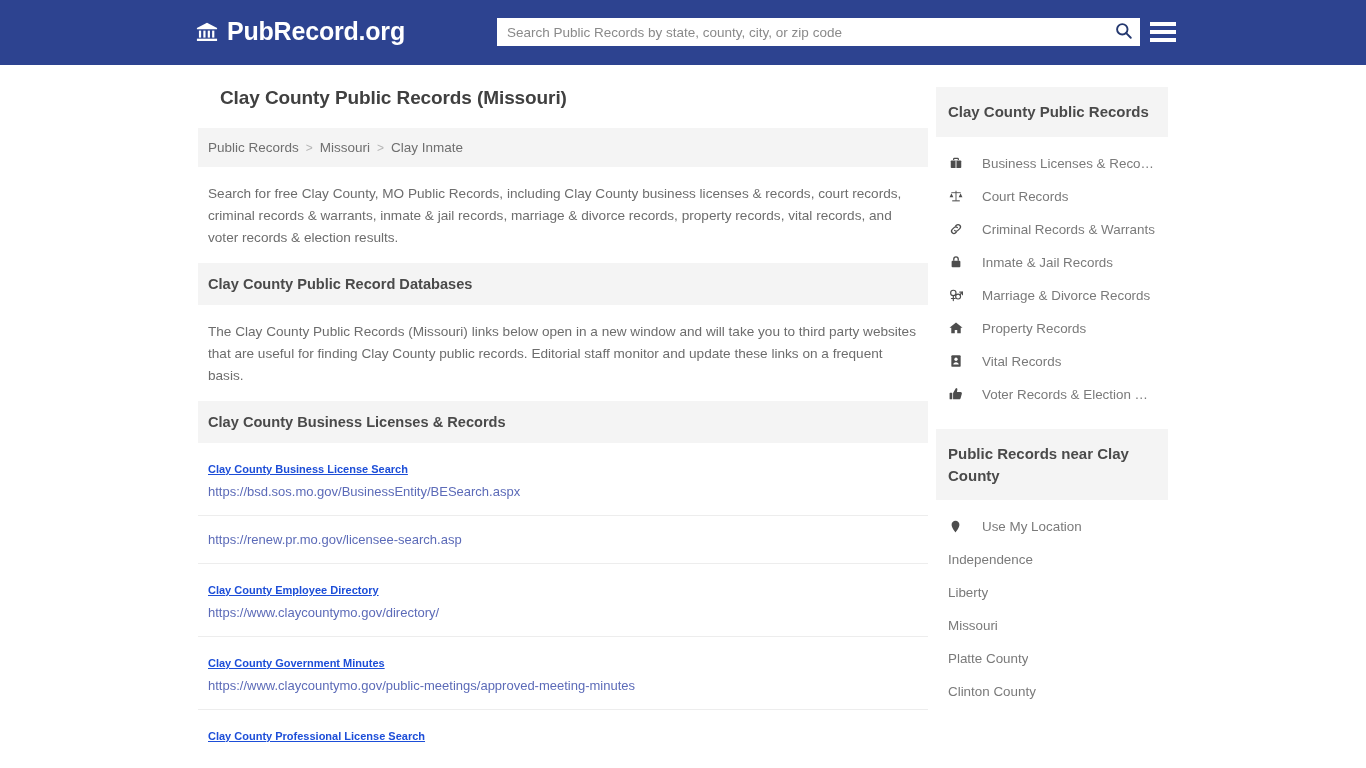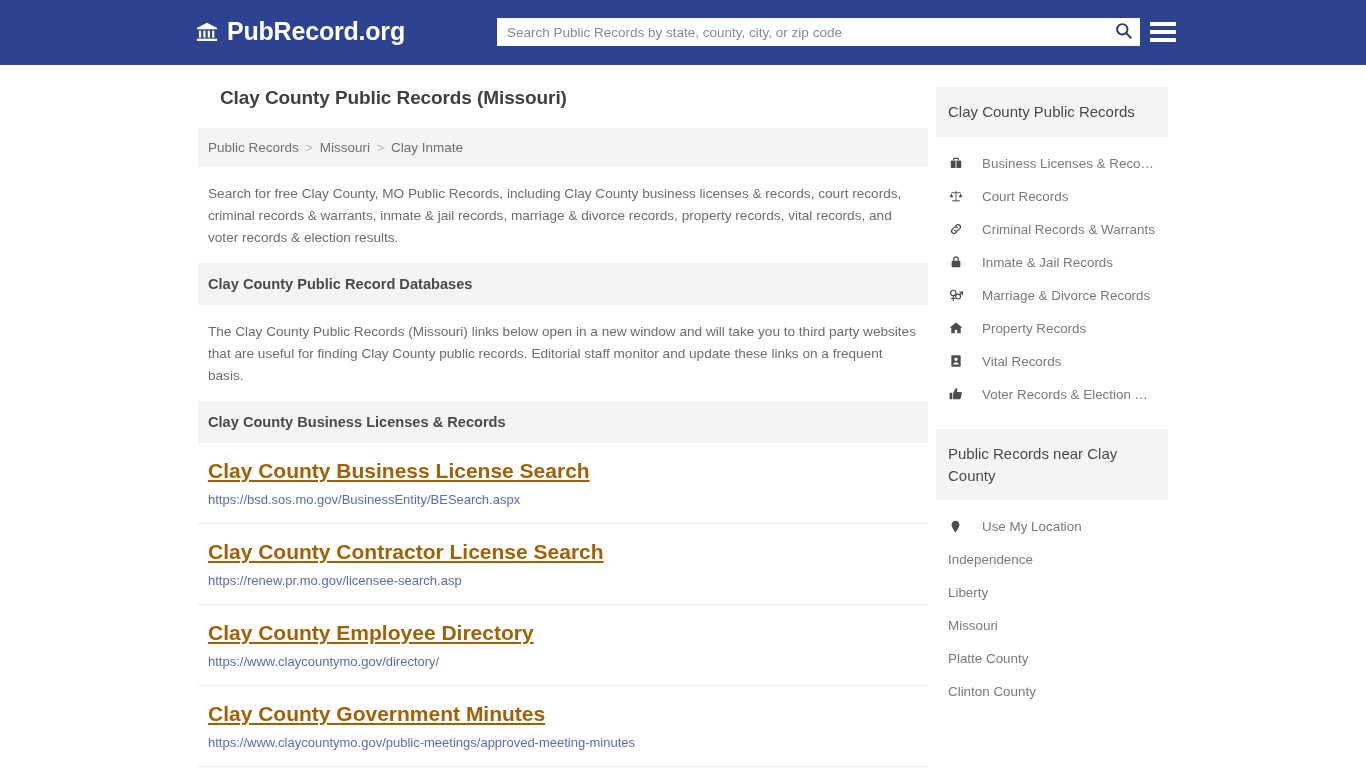--- a/index.html
+++ b/index.html
@@ -150,41 +150,41 @@
     color: #6d6d6d;
   }
   .link-list { margin-top: 0; }
   .link-item {
     padding: 16px 10px 16px 10px;
     border-bottom: 1px solid #ededed;
   }
   .link-item:last-of-type { border-bottom: none; }
   .link-title {
     display: inline-block;
-    font-size: 21px;
+    font-size: 11px;
     font-weight: bold;
-    color: #a16207;
+    color: #1d4ed8;
     text-decoration: underline;
     margin-bottom: 9px;
   }
   .link-url {
     display: block;
     font-size: 13px;
     color: #5c6bb8;
     text-decoration: none;
     word-break: break-all;
   }
 
   
   .side-box { margin-bottom: 14px; }
   .side-head {
     background: #f4f4f4;
     padding: 14px 12px;
     font-size: 15px;
-    font-weight: normal;
+    font-weight: bold;
     color: #4a4a4a;
     line-height: 1.45;
   }
   .side-list { padding: 10px 0 4px 0; }
   .side-item {
     display: flex;
     align-items: center;
     gap: 19px;
     padding: 9px 12px;
     font-size: 13.4px;
@@ -266,21 +266,20 @@
       <p class="section-body">The Clay County Public Records (Missouri) links below open in a new window and will take you to third party websites that are useful for finding Clay County public records. Editorial staff monitor and update these links on a frequent basis.</p>
 
       <h2 class="section-head">Clay County Business Licenses &amp; Records</h2>
 
       <div class="link-list">
         <div class="link-item">
           <a class="link-title" href="#">Clay County Business License Search</a>
           <a class="link-url" href="#">https://bsd.sos.mo.gov/BusinessEntity/BESearch.aspx</a>
         </div>
         <div class="link-item">
-          <a class="link-title" href="#">Clay County Contractor License Search</a>
           <a class="link-url" href="#">https://renew.pr.mo.gov/licensee-search.asp</a>
         </div>
         <div class="link-item">
           <a class="link-title" href="#">Clay County Employee Directory</a>
           <a class="link-url" href="#">https://www.claycountymo.gov/directory/</a>
         </div>
         <div class="link-item">
           <a class="link-title" href="#">Clay County Government Minutes</a>
           <a class="link-url" href="#">https://www.claycountymo.gov/public-meetings/approved-meeting-minutes</a>
         </div>

